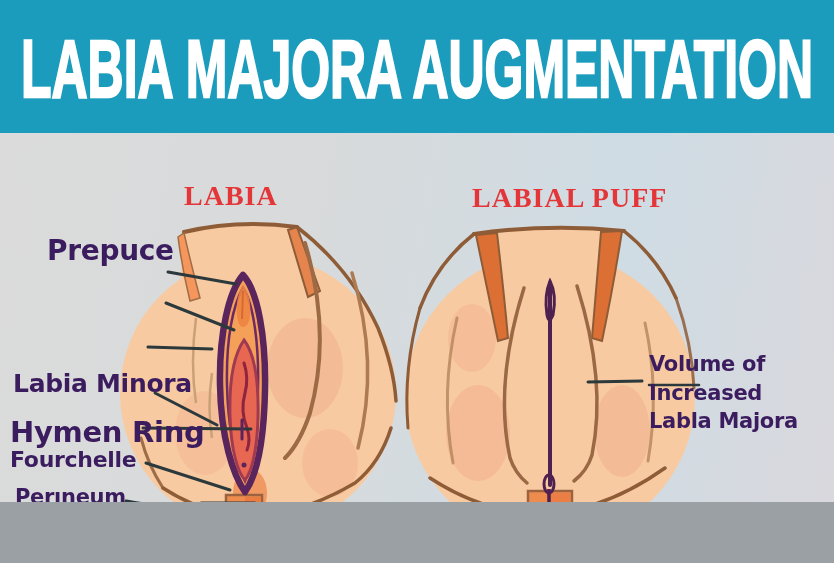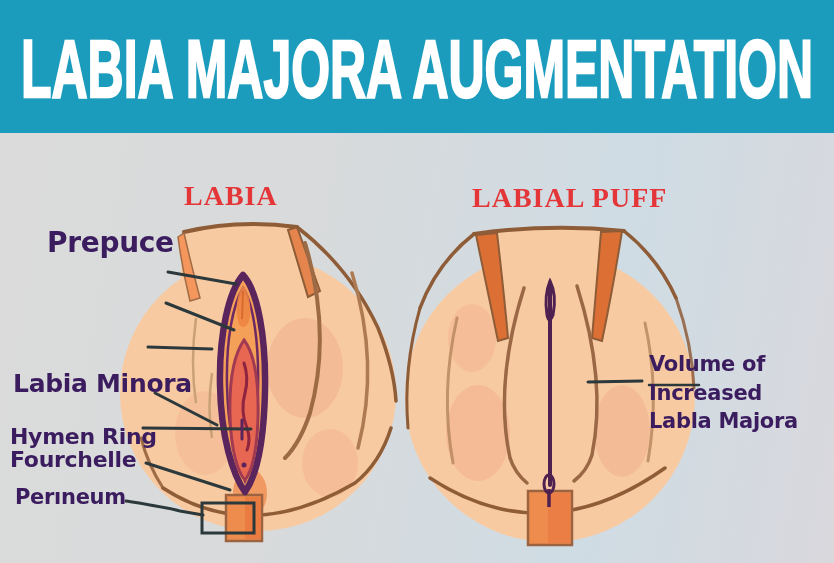--- a/index.html
+++ b/index.html
@@ -1,42 +1,42 @@
 <!DOCTYPE html>
 <html><head>
 <meta charset="utf-8">
 <style>
   html,body{margin:0;padding:0;background:#9aa0a4;}
   .page{
-    position:relative;width:834px;height:563px;overflow:hidden;
+    position:relative;width:834px;height:502px;overflow:hidden;
     font-family:"DejaVu Sans",sans-serif;
     background:linear-gradient(100deg,#dbdbdb 0%,#d8dadb 38%,#cfdce4 72%,#d9d8dd 100%);
   }
   .banner{
     position:absolute;left:0;top:0;width:834px;height:133px;
     background:#1b9cbd;overflow:hidden;
   }
   .banner svg{display:block;width:834px;height:133px;}
   .diagram-area{position:absolute;left:0;top:133px;width:834px;height:430px;}
   .art{position:absolute;left:0;top:0;width:834px;height:430px;}
   .dtitle{
     position:absolute;color:#e43638;font-family:Liberation Serif, serif;
     font-weight:700;font-size:28px;letter-spacing:1px;white-space:nowrap;
   }
   .dtitle.lt{left:184px;top:47px;}
   .dtitle.rt{left:472px;top:49px;}
   .lbl{
     position:absolute;color:#3b1d5f;font-weight:700;white-space:nowrap;
     letter-spacing:-0.3px;line-height:1.1;
   }
-  .lbl.prepuce      {left:47px; top:95px; font-size:28px;}
+  .lbl.prepuce      {left:47px; top:103px; font-size:28px;}
   .lbl.clitoris     {left:70px; top:149px;font-size:21px;}
   .lbl.labia-majora {left:13px; top:190px;font-size:21px;}
   .lbl.labia-minora {left:13px; top:237px;font-size:25px;}
-  .lbl.hymen-ring   {left:10px; top:292px;font-size:22px;}
+  .lbl.hymen-ring   {left:10px; top:284px;font-size:29px;}
   .lbl.fourchelle   {left:10px; top:315px;font-size:22px;}
   .lbl.perineum     {left:15px; top:353px;font-size:21px;}
   .annotation{
     position:absolute;left:649px;top:217px;color:#3b1d5f;
     font-weight:700;font-size:21px;line-height:28.5px;letter-spacing:-0.3px;
   }
 </style>
 </head>
 <body>
 

